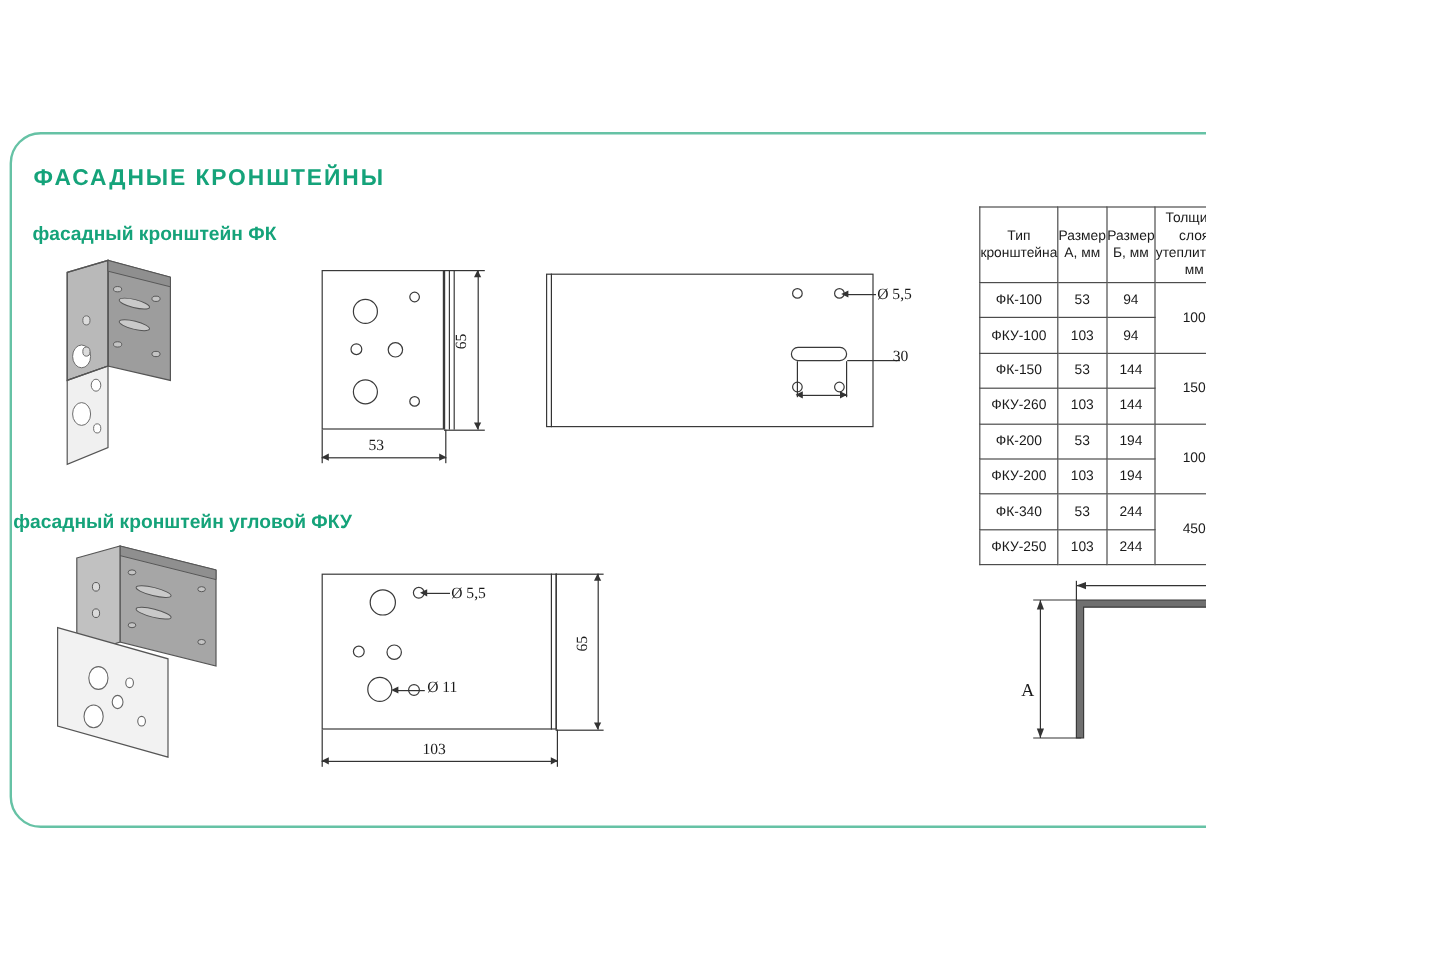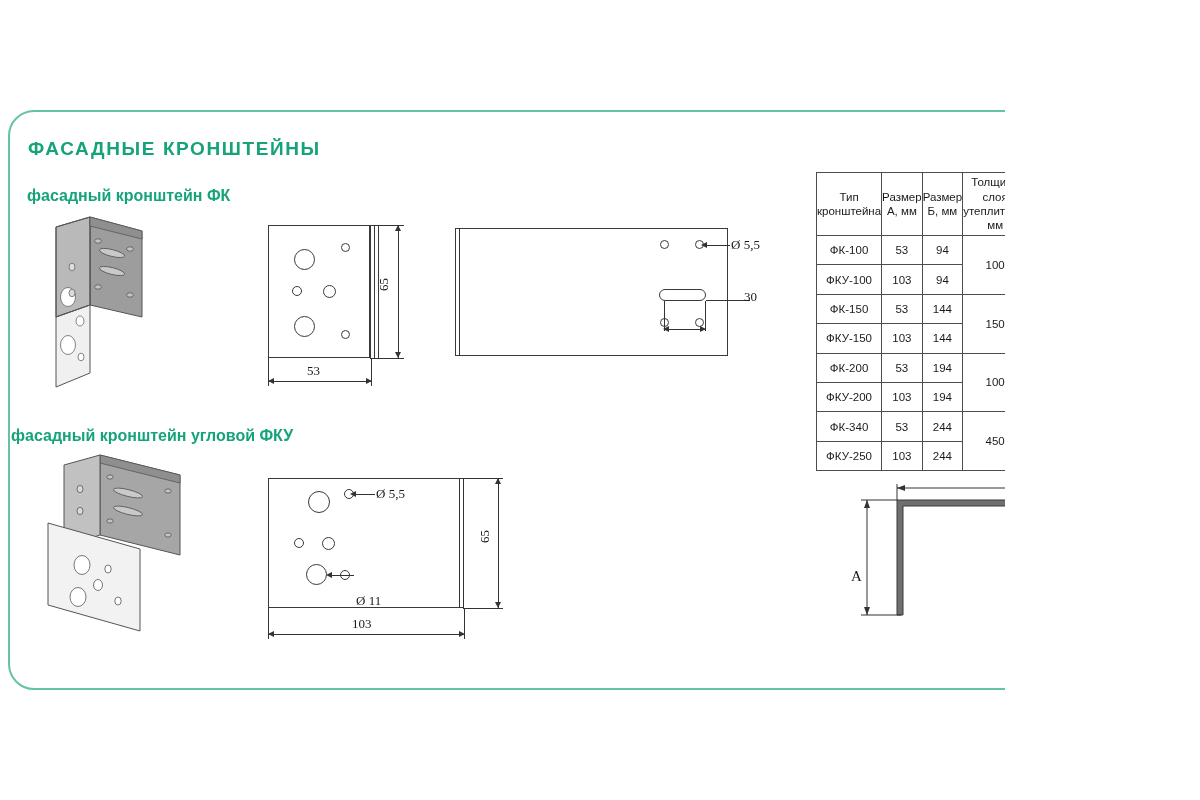--- a/index.html
+++ b/index.html
@@ -152,21 +152,21 @@
         <td>103</td>
         <td>94</td>
       </tr>
       <tr>
         <td>ФК-150</td>
         <td>53</td>
         <td>144</td>
         <td rowspan="2">150</td>
       </tr>
       <tr>
-        <td>ФКУ-150</td>
+        <td>ФКУ-260</td>
         <td>103</td>
         <td>144</td>
       </tr>
       <tr>
         <td>ФК-200</td>
         <td>53</td>
         <td>194</td>
         <td rowspan="2">100</td>
       </tr>
       <tr>
@@ -319,21 +319,21 @@
   <div class="hole" style="left:322px; top:537px; width:13px; height:13px;"></div>
   <div class="hole" style="left:306px; top:564px; width:21px; height:21px;"></div>
   <div class="hole" style="left:340px; top:570px; width:10px; height:10px;"></div>
 
   <div class="dim-line dim-h" style="left:353px; top:494px; width:22px;"></div>
   <div class="arrow-left" style="left:350px; top:491px;"></div>
   <div class="dim-text" style="left:376px; top:486px;">Ø 5,5</div>
 
   <div class="dim-line dim-h" style="left:328px; top:575px; width:26px;"></div>
   <div class="arrow-left" style="left:326px; top:572px;"></div>
-  <div class="dim-text" style="left:356px; top:593px;text-align:center;">Ø 11</div>
+  <div class="dim-text" style="left:356px; top:565px;text-align:center;">Ø 11</div>
 
   <div class="dim-line dim-v" style="left:498px; top:478px; height:130px;"></div>
   <div class="arrow-up" style="left:495px; top:478px;"></div>
   <div class="arrow-down" style="left:495px; top:602px;"></div>
   <div class="dim-line dim-h" style="left:463px; top:478px; width:40px;"></div>
   <div class="dim-line dim-h" style="left:463px; top:608px; width:40px;"></div>
   <div class="dim-text" style="left:485px; top:535px; transform:rotate(-90deg); transform-origin:left center;">65</div>
 
   <div class="dim-line dim-h" style="left:268px; top:634px; width:197px;"></div>
   <div class="arrow-left" style="left:268px; top:631px;"></div>

